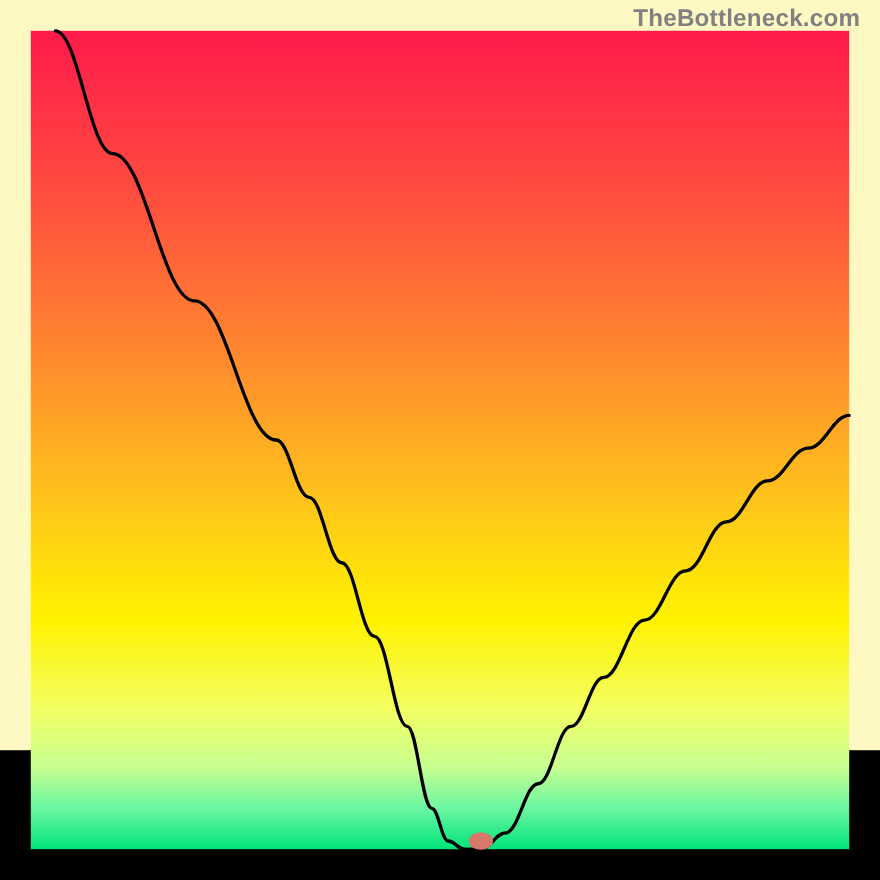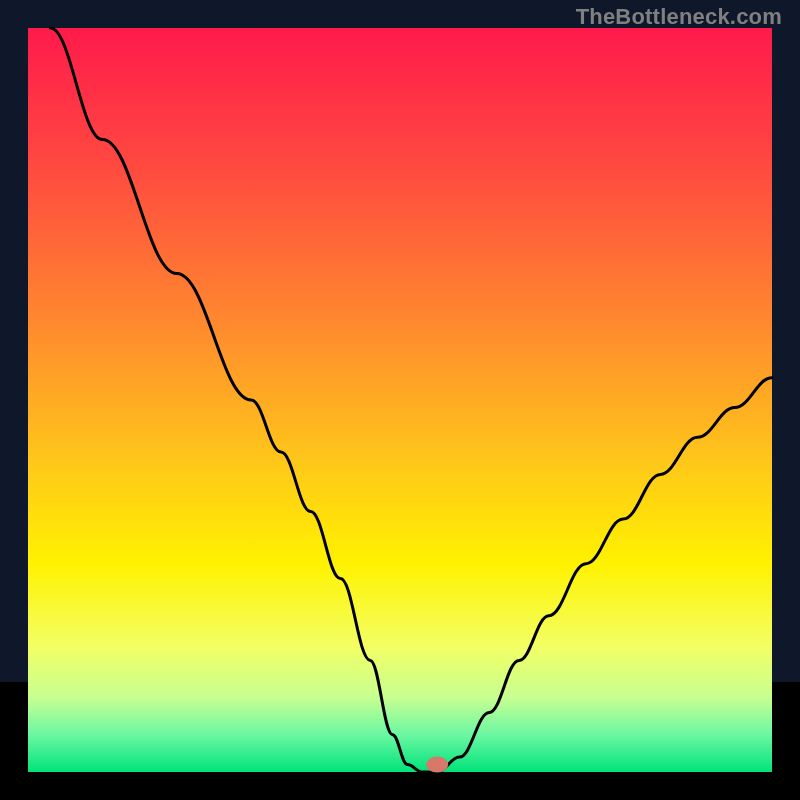--- a/index.html
+++ b/index.html
@@ -9,21 +9,21 @@
     height: 800px;
     background: #000;
     overflow: hidden;
   }
   .frame {
     position: absolute;
     left: 0;
     top: 0;
     width: 800px;
     height: 682px;
-    background: #0f172a;
+    background: #fef9c3;
   }
   svg {
     display: block;
   }
   .watermark {
     position: absolute;
     top: 4px;
     right: 18px;
     font-family: Arial, Helvetica, sans-serif;
     font-size: 22px;

